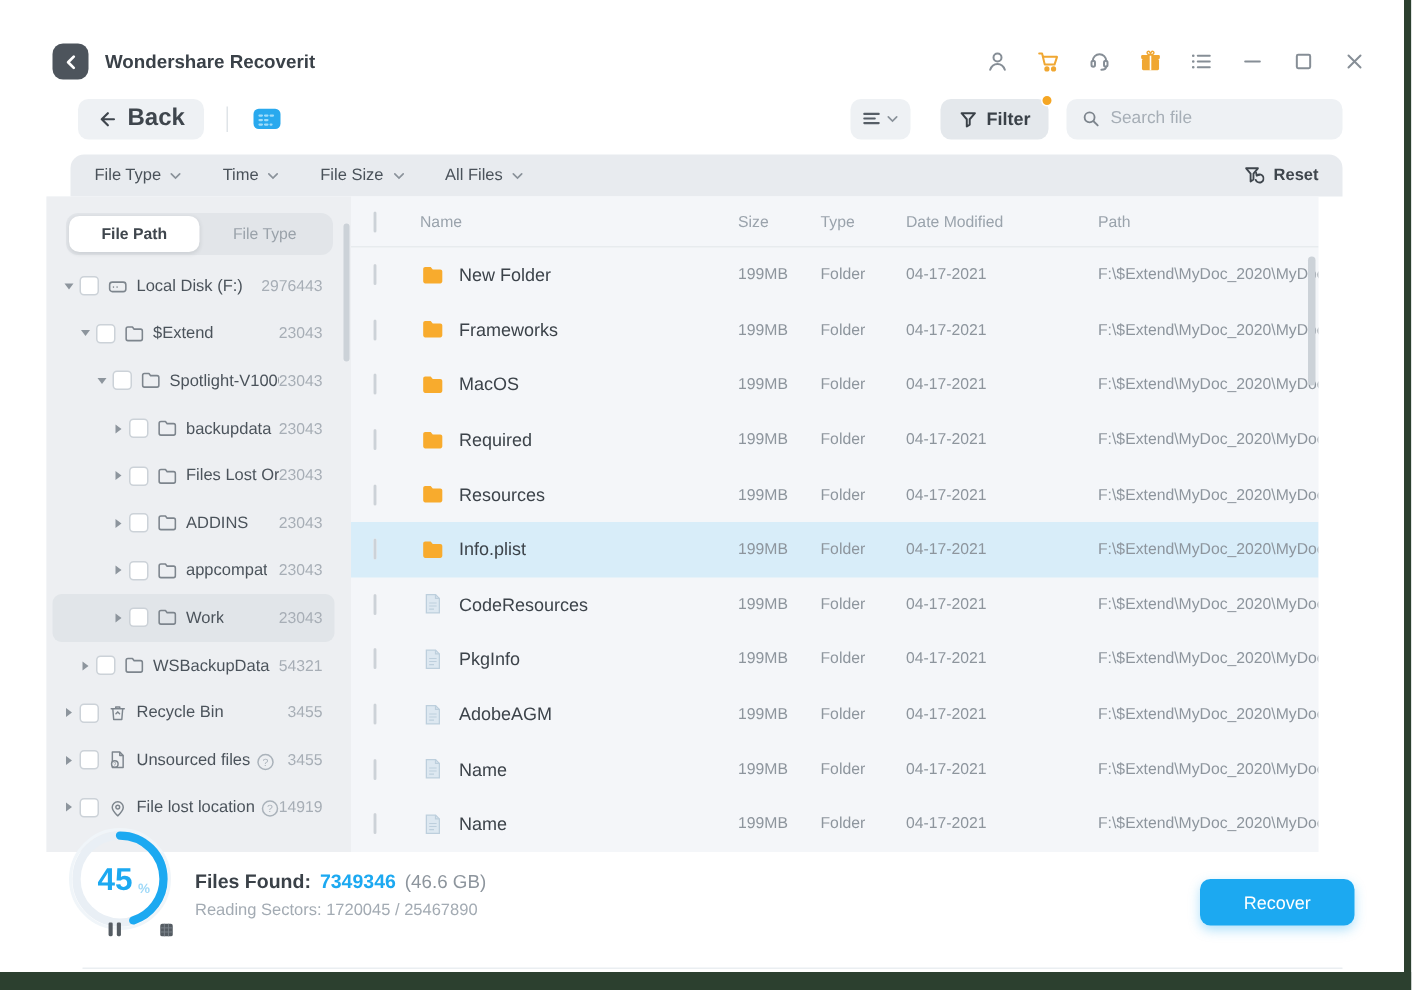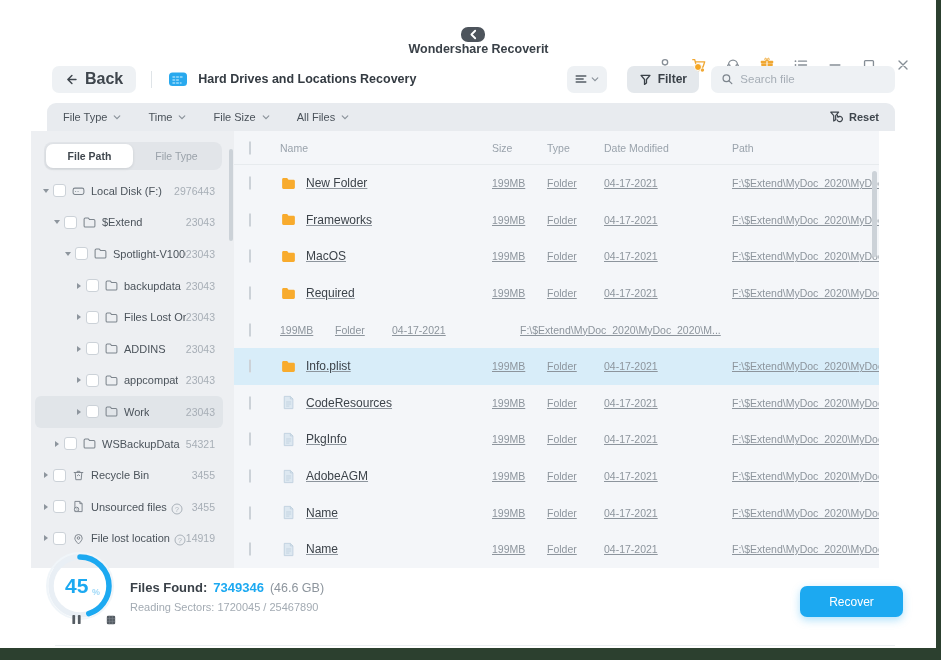--- a/index.html
+++ b/index.html
@@ -2,21 +2,21 @@
 <html><head>
 <meta charset="utf-8">
 <style>
   * { margin:0; padding:0; box-sizing:border-box; }
   body { background:#fff; font-family:"Liberation Sans", sans-serif; }
   .stage { position:relative; width:941px; height:660px; background:#fff; overflow:hidden; }
   .frame-right { position:absolute; right:0; top:0; width:5px; height:100%; background:#2c402f; }
   .frame-bottom { position:absolute; left:0; bottom:0; width:100%; height:12px; background:#2c402f; }
 
   
-  .titlebar { position:absolute; left:35px; top:27px; right:30px; height:28px; display:flex; align-items:center;flex-direction:column; }
+  .titlebar { position:absolute; left:35px; top:27px; right:30px; height:28px; display:flex; align-items:center; }
   .app-logo { width:24px; height:24px; background:#4d545c; border-radius:7px; display:flex; align-items:center; justify-content:center; }
   .app-title { margin-left:11px; font-size:12.5px; font-weight:bold; color:#3a4148; }
   .tbar-icons { margin-left:auto; display:flex; align-items:center; gap:17px; }
   .tbar-ic { width:17px; height:17px; display:inline-flex; align-items:center; justify-content:center; cursor:pointer; }
   .tbar-ic svg { width:16px; height:16px; }
 
   
   .toolbar { position:absolute; left:52px; top:65px; right:46px; height:28px; display:flex; align-items:center; }
   .back-btn { height:27px; padding:0 13px; background:#eef1f4; border-radius:7px; display:flex; align-items:center; gap:7px; font-size:16px; font-weight:bold; color:#3f464d; cursor:pointer; }
   .tb-divider { width:1px; height:17px; background:#dfe4e8; margin:0 15px; }
@@ -53,21 +53,21 @@
   .tree-ic { width:15px; height:15px; margin:0 5px; flex:none; }
   .tree-ic svg { width:15px; height:15px; display:block; }
   .tree-label { font-size:11px; color:#4b535b; white-space:nowrap; overflow:hidden; }
   .tree-count { margin-left:auto; padding-right:8px; font-size:10.5px; color:#a7aeb6; flex:none; }
   .help-ic { margin-left:4px; flex:none; width:12px; height:12px; }
   .tree-item .cb { margin-left:2px; }
 
   
   .table { position:absolute; left:203px; top:0; right:0; bottom:0; overflow:hidden; }
   .t-head { height:34px; display:flex; align-items:center; border-bottom:1px solid #e7ebee; font-size:10.5px; color:#9aa3ac; }
-  .t-row { height:36.6px; display:flex; align-items:center; font-size:10.5px; color:#8d959d; cursor:pointer;text-decoration:underline; }
+  .t-row { height:36.6px; display:flex; align-items:center; font-size:10.5px; color:#8d959d; cursor:pointer; }
   .t-row.selected { background:#d8edf9; }
   .col-cb { width:46px; padding-left:15px; flex:none; }
   .col-name { width:212px; display:flex; align-items:center; gap:9px; flex:none; overflow:hidden; }
   .t-row .col-name { font-size:12px; color:#3c434a; }
   .col-size { width:55px; flex:none; }
   .col-type { width:57px; flex:none; }
   .col-date { width:92px; flex:none; }
   .col-path { flex:1; white-space:nowrap; overflow:hidden; padding-right:14px;padding-left:36px; }
   .row-ic { width:17px; height:17px; flex:none; }
   .row-ic svg { width:17px; height:17px; display:block; }
@@ -161,21 +161,20 @@
           <path d="M8.5 3L3.5 8l5 5M3.5 8h10"></path>
         </svg>
       <span>Back</span>
     </div>
     <div class="tb-divider"></div>
     <svg class="drive-ic" viewBox="0 0 22 22">
         <rect x="2" y="4.5" width="18" height="13.5" rx="3.5" fill="#29a9ee"></rect>
         <path d="M6 9h10M6 12h6" stroke="#9fdcfa" stroke-width="1.5" stroke-linecap="round" stroke-dasharray="1.6 2.1"></path>
         <path d="M6 15h8" stroke="#9fdcfa" stroke-width="1.5" stroke-linecap="round" stroke-dasharray="1.6 2.1"></path>
       </svg>
-    <span class="scan-title">Hard Drives and Locations Recovery</span>
 
     <div class="sort-btn">
       <svg viewBox="0 0 16 16" width="14" height="14" fill="none" stroke="#565e66" stroke-width="1.6" stroke-linecap="round">
           <path d="M2.5 4.5h11M2.5 8h8M2.5 11.5h11"></path>
         </svg>
       <svg viewBox="0 0 10 8" width="8" height="7" fill="none" stroke="#8a929a" stroke-width="1.4" stroke-linecap="round">
           <path d="M1.5 2l3.5 3.5L8.5 2"></path>
         </svg>
     </div>
 
@@ -502,20 +501,28 @@
               </span>
               <span>Required</span>
             </div>
     <div class="col-size">199MB</div>
     <div class="col-type">Folder</div>
     <div class="col-date">04-17-2021</div>
     <div class="col-path">F:\$Extend\MyDoc_2020\MyDoc_2020\M...</div>
   </div>
           <div class="t-row">
     <div class="col-cb"><span class="cb"></span></div>
+    <div class="col-name">
+              <span class="row-ic">
+                <svg viewBox="0 0 20 20">
+                  <path d="M2.5 5.2c0-.9.7-1.6 1.6-1.6h4.3l1.6 1.9h5.9c.9 0 1.6.7 1.6 1.6v7.7c0 .9-.7 1.6-1.6 1.6H4.1c-.9 0-1.6-.7-1.6-1.6z" fill="#f8ab2d"></path>
+                </svg>
+              </span>
+              <span>Resources</span>
+            </div>
     <div class="col-size">199MB</div>
     <div class="col-type">Folder</div>
     <div class="col-date">04-17-2021</div>
     <div class="col-path">F:\$Extend\MyDoc_2020\MyDoc_2020\M...</div>
   </div>
           <div class="t-row selected">
     <div class="col-cb"><span class="cb"></span></div>
     <div class="col-name">
               <span class="row-ic">
                 <svg viewBox="0 0 20 20">

